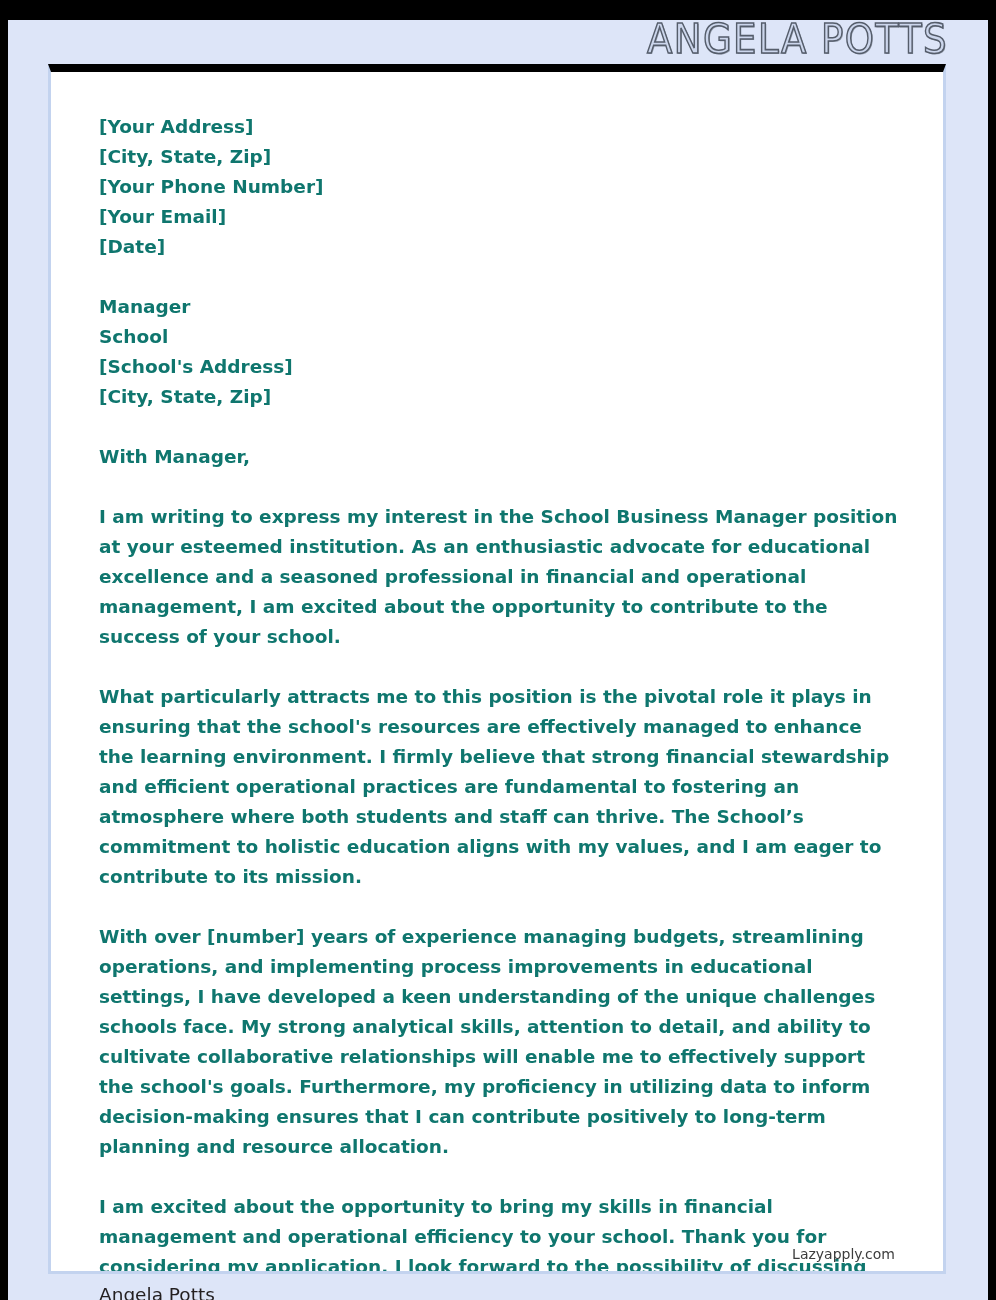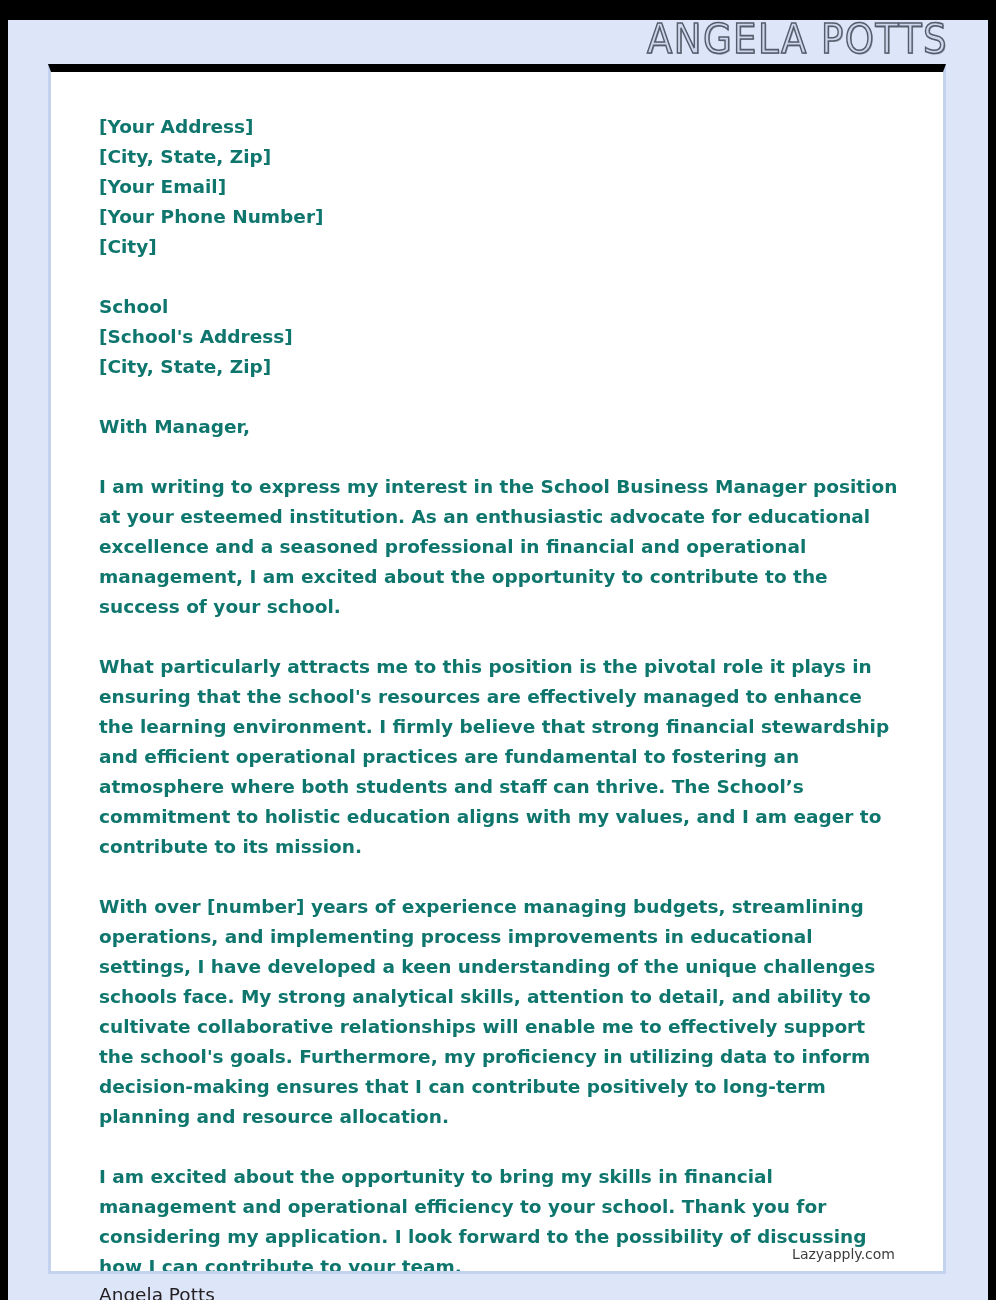--- a/index.html
+++ b/index.html
@@ -139,28 +139,29 @@
       <div id="header-name">ANGELA POTTS</div>
     </div>
 
     <div id="letter-page">
 
       <div id="letter-body">
 
         <div>
           <div class="addr-line">[Your Address]</div>
           <div class="addr-line">[City, State, Zip]</div>
+          <div class="addr-line">[Your Phone Number]</div>
           <div class="addr-line">[Your Email]</div>
-          <div class="addr-line">[Your Phone Number]</div>
-          <div class="addr-line">[City]</div>
+          <div class="addr-line">[Date]</div>
         </div>
 
         <div class="block-gap"></div>
 
         <div>
+          <div class="recip-line">Manager</div>
           <div class="recip-line">School</div>
           <div class="recip-line">[School's Address]</div>
           <div class="recip-line">[City, State, Zip]</div>
         </div>
 
         <div class="block-gap"></div>
 
         <div class="salutation">With Manager,</div>
 
         <div class="block-gap"></div>

